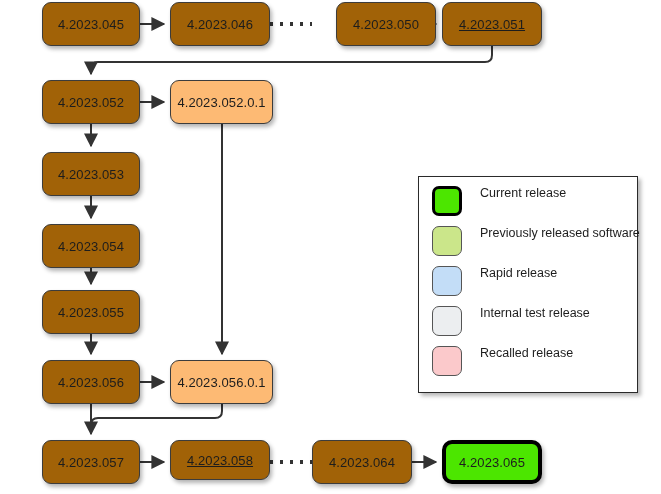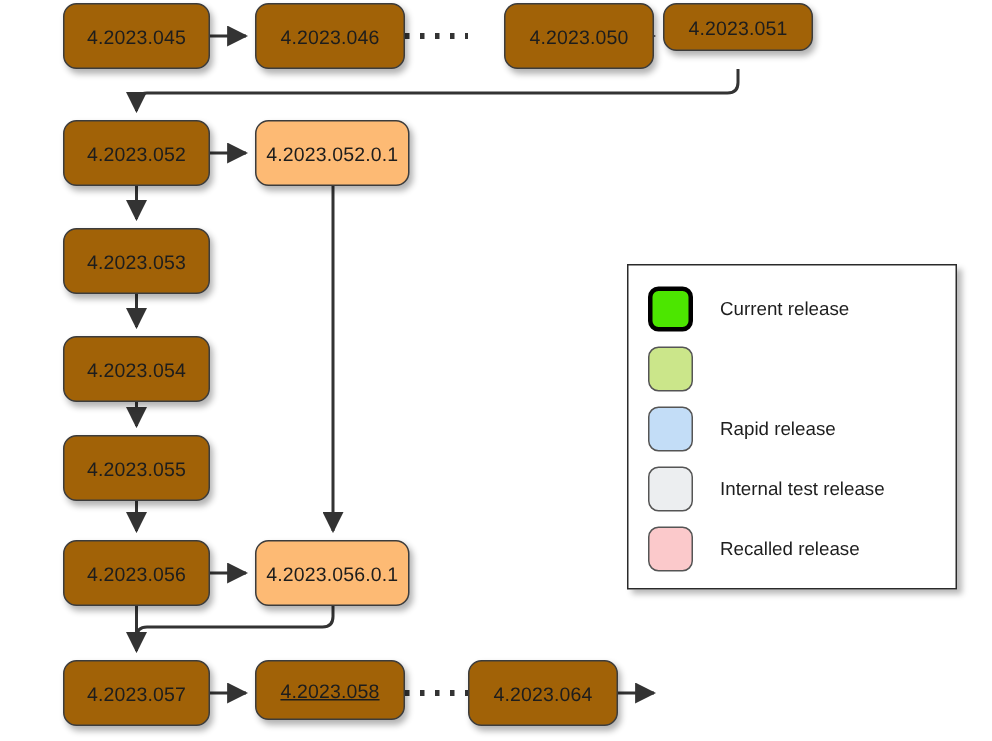--- a/index.html
+++ b/index.html
@@ -47,21 +47,21 @@
     left:418px;top:176px;
     width:220px;height:217px;
     box-sizing:border-box;
     background:#ffffff;
     border:1.5px solid #2a2a2a;
     box-shadow:3px 3px 4px rgba(0,0,0,.28);
     padding:9px 0 0 0;
     z-index:4;
   }
   .legend-row{
-    display:flex;align-items:center;
+    display:flex;align-items:flex-start;
     height:40px;
     padding-left:13px;
   }
   .swatch{
     width:30px;height:30px;
     box-sizing:border-box;
     border-radius:7px;
     flex:0 0 auto;
   }
   .swatch.sw-current{background:#4ce600;border:3.5px solid #000;}
@@ -125,21 +125,21 @@
 
   <div class="node green" style="left:42px;top:2px;width:98px;height:44px;">
     <span>4.2023.045</span>
   </div>
   <div class="node green" style="left:170px;top:2px;width:100px;height:44px;justify-content:center;">
     <span>4.2023.046</span>
   </div>
   <div class="node green" style="left:312px;top:2px;width:100px;height:44px;margin-left:24px;">
     <span>4.2023.050</span>
   </div>
-  <div class="node green" style="left:442px;top:2px;width:100px;height:32px;">
+  <div class="node green" style="left:442px;top:2px;width:100px;height:44px;text-decoration:underline;">
     <span>4.2023.051</span>
   </div>
 
   <div class="node green" style="left:42px;top:80px;width:98px;height:44px;">
     <span>4.2023.052</span>
   </div>
   <div class="node blue" style="left:170px;top:80px;width:103px;height:44px;">
     <span>4.2023.052.0.1</span>
   </div>
 
@@ -162,28 +162,32 @@
 
   <div class="node green" style="left:42px;top:440px;width:98px;height:44px;">
     <span>4.2023.057</span>
   </div>
   <div class="node green" style="left:170px;top:440px;width:100px;height:40px;text-decoration:underline;">
     <span>4.2023.058</span>
   </div>
   <div class="node green" style="left:312px;top:440px;width:100px;height:44px;">
     <span>4.2023.064</span>
   </div>
+  <div class="node current" style="left:442px;top:440px;width:100px;height:44px;">
+    <span>4.2023.065</span>
+  </div>
 
   <div id="legend">
     <div class="legend-row">
       <span class="swatch sw-current"></span>
       <span class="legend-label">Current release</span>
     </div>
     <div class="legend-row">
       <span class="swatch sw-prev"></span>
+      <span class="legend-label">Previously released software</span>
     </div>
     <div class="legend-row">
       <span class="swatch sw-rapid"></span>
       <span class="legend-label">Rapid release</span>
     </div>
     <div class="legend-row">
       <span class="swatch sw-internal"></span>
       <span class="legend-label">Internal test release</span>
     </div>
     <div class="legend-row">

